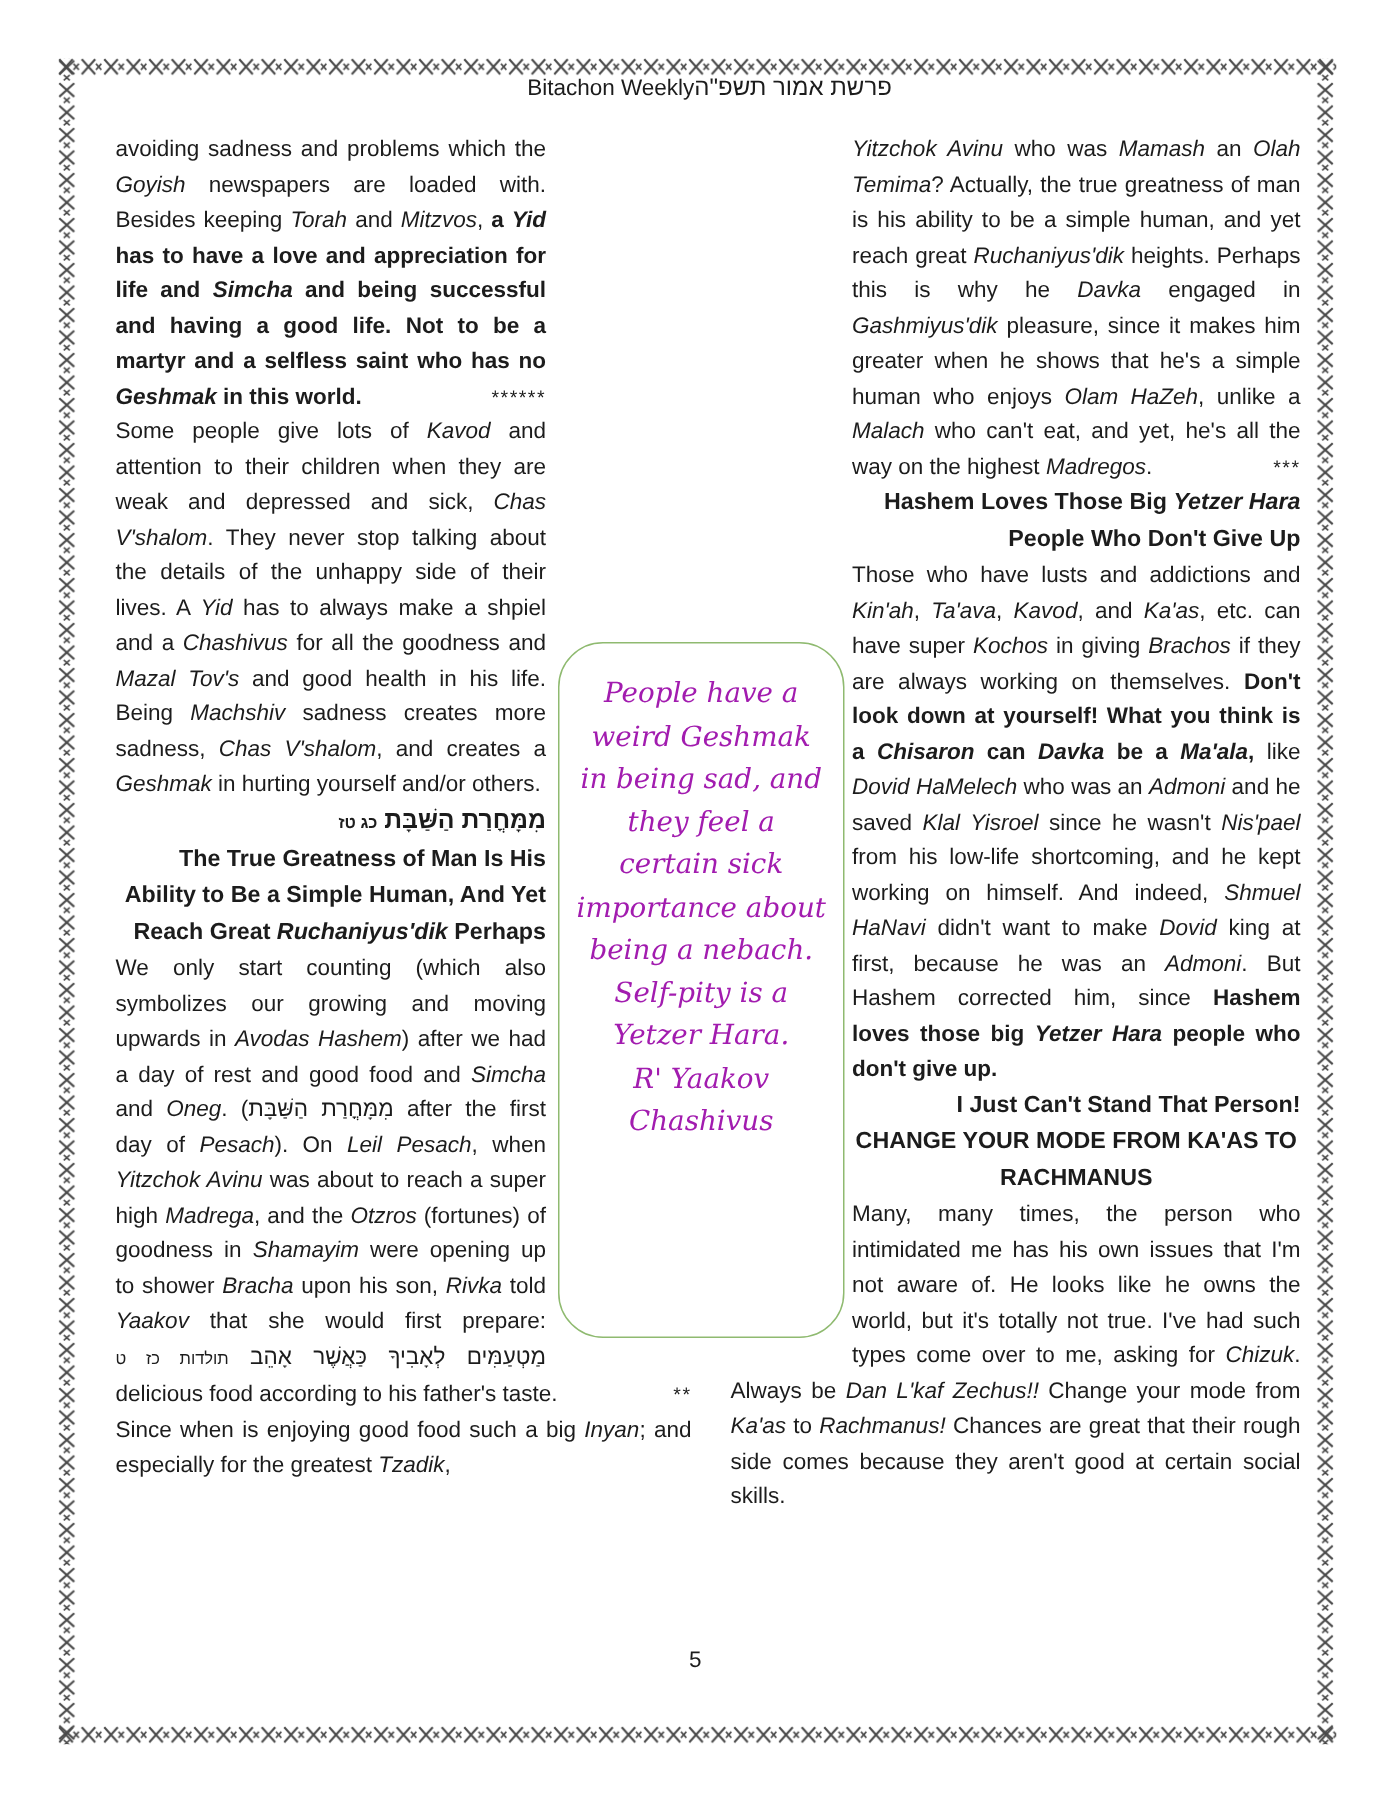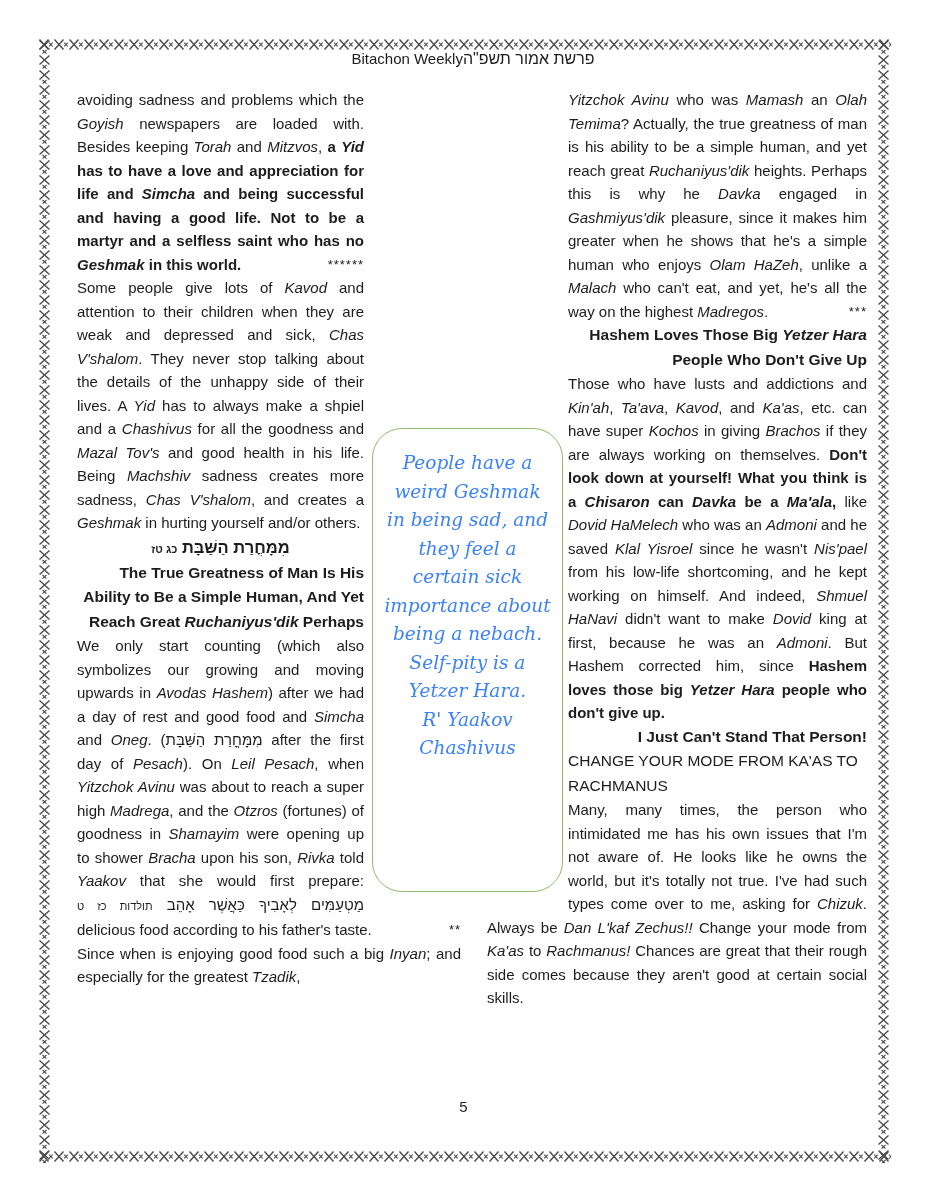--- a/index.html
+++ b/index.html
@@ -26,43 +26,43 @@
   .cols {
     position:absolute; left:66px; top:88px; width:790px;
     display:flex; gap:26px;
     font-size:15px; line-height:23.5px;margin-left:11px;
   }
   .col-l { width:384px; }
   .col-r { width:380px; }
   .spacer-l { float:right; width:97px; height:474px; margin-top:338px; }
   .spacer-r { float:left;  width:81px; height:472px; margin-top:336px; }
   .para { margin:0; text-align:justify; }
-  .h-heb  { margin:0; text-align:center; font-weight:700; font-size:16px; line-height:24px; }
+  .h-heb  { margin:0; text-align:right; font-weight:700; font-size:16px; line-height:24px; }
   .h-main { margin:0; text-align:right; font-weight:700; font-size:15.5px; line-height:24.5px; }
-  .h-sub  { margin:0; font-weight:400; font-size:15.5px; line-height:24.5px; }
+  .h-sub  { margin:0; text-align:center; font-weight:700; font-size:15.5px; line-height:24.5px; }
   
   .seg-i  { font-style:italic; }
   .seg-b  { font-weight:700; }
   .seg-bi { font-weight:700; font-style:italic; }
   .seg-star { float:right; letter-spacing:1px; font-size:13px; }
   .seg-heb  { }
   .seg-hebb { font-size:16.5px; }
   .seg-hebs { font-size:11px; }
   
   .quote-box {
     position:absolute; left:372px; top:428px; width:191px; height:464px;
     box-sizing:border-box;
     border:1.6px solid #8fba70; border-radius:30px;
     background:#ffffff;
     padding:20px 10px 0 10px;
     text-align:center;
   }
   .quote-text {
     font-family:"DejaVu Serif", serif; font-style:italic;
-    font-size:18.5px; line-height:28.5px; color:#3b82f6;
+    font-size:18.5px; line-height:28.5px; color:#a21caf;
   }
   
   .pagenum {
     position:absolute; left:0; top:1098px; width:927px;
     text-align:center; font-size:15px;
   }
 </style>
 </head>
 <body>
 

